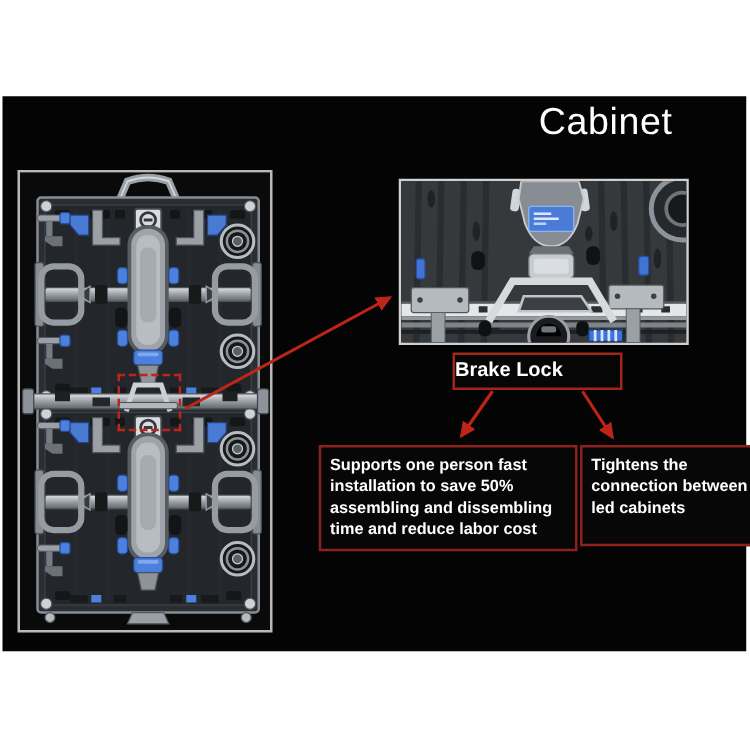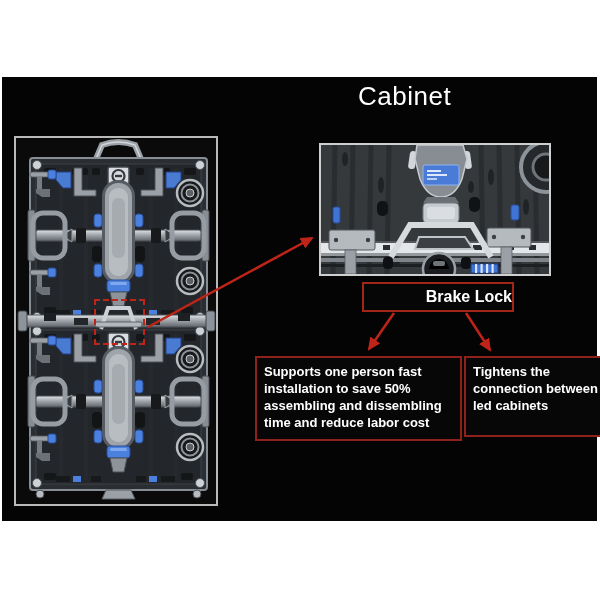--- a/index.html
+++ b/index.html
@@ -11,40 +11,40 @@
     width:600px;height:600px;position:relative;overflow:hidden;
     background:var(--background);
     font-family:"Liberation Sans", sans-serif;
   }
   .panel{
     position:absolute;left:2px;top:77px;width:595px;height:444px;
     background:var(--panel);
   }
   .slide-title{
     position:absolute;left:358px;top:81px;width:180px;height:34px;
-    color:var(--text);font-size:26px;font-weight:400;letter-spacing:.5px;text-align:left;
+    color:var(--text);font-size:30px;font-weight:400;letter-spacing:.5px;text-align:right;
   }
   .img-box{
     position:absolute;box-sizing:border-box;background:#0a0a0b;
     border:2px solid var(--image_border);
   }
   .main-img{left:14px;top:136px;width:204px;height:370px;}
   .inset-img{left:319px;top:143px;width:232px;height:133px;border-color:#cfcfcf;}
   .img-box svg{display:block;}
   .dashed-box{
     position:absolute;left:94px;top:299px;width:51px;height:46px;box-sizing:border-box;
     border:2px dashed var(--arrow_red);
   }
   .overlay{position:absolute;left:0;top:0;width:600px;height:600px;pointer-events:none;}
   .red-line{stroke:var(--arrow_red);stroke-width:2.5;fill:none;}
   .red-fill{fill:var(--arrow_red);}
   .label-box{
-    position:absolute;left:362px;top:282px;width:152px;height:30px;box-sizing:border-box;
+    position:absolute;left:362px;top:282px;width:136px;height:30px;box-sizing:border-box;
     background:#060606;border:2px solid var(--accent_red);
-    color:var(--text);font-size:16px;font-weight:bold;text-align:right;line-height:26px;
+    color:var(--text);font-size:16px;font-weight:bold;text-align:left;line-height:26px;
   }
   .note{
     position:absolute;box-sizing:border-box;background:#070707;border:2px solid #8f211b;
     color:var(--text);font-size:13px;font-weight:bold;line-height:17px;
     padding:5px 7px;white-space:pre-line;margin-left:16px;
   }
   .note-left{left:239px;top:356px;width:207px;height:85px;}
   .note-right{left:448px;top:356px;width:174px;height:81px;}
 </style>
 </head>

